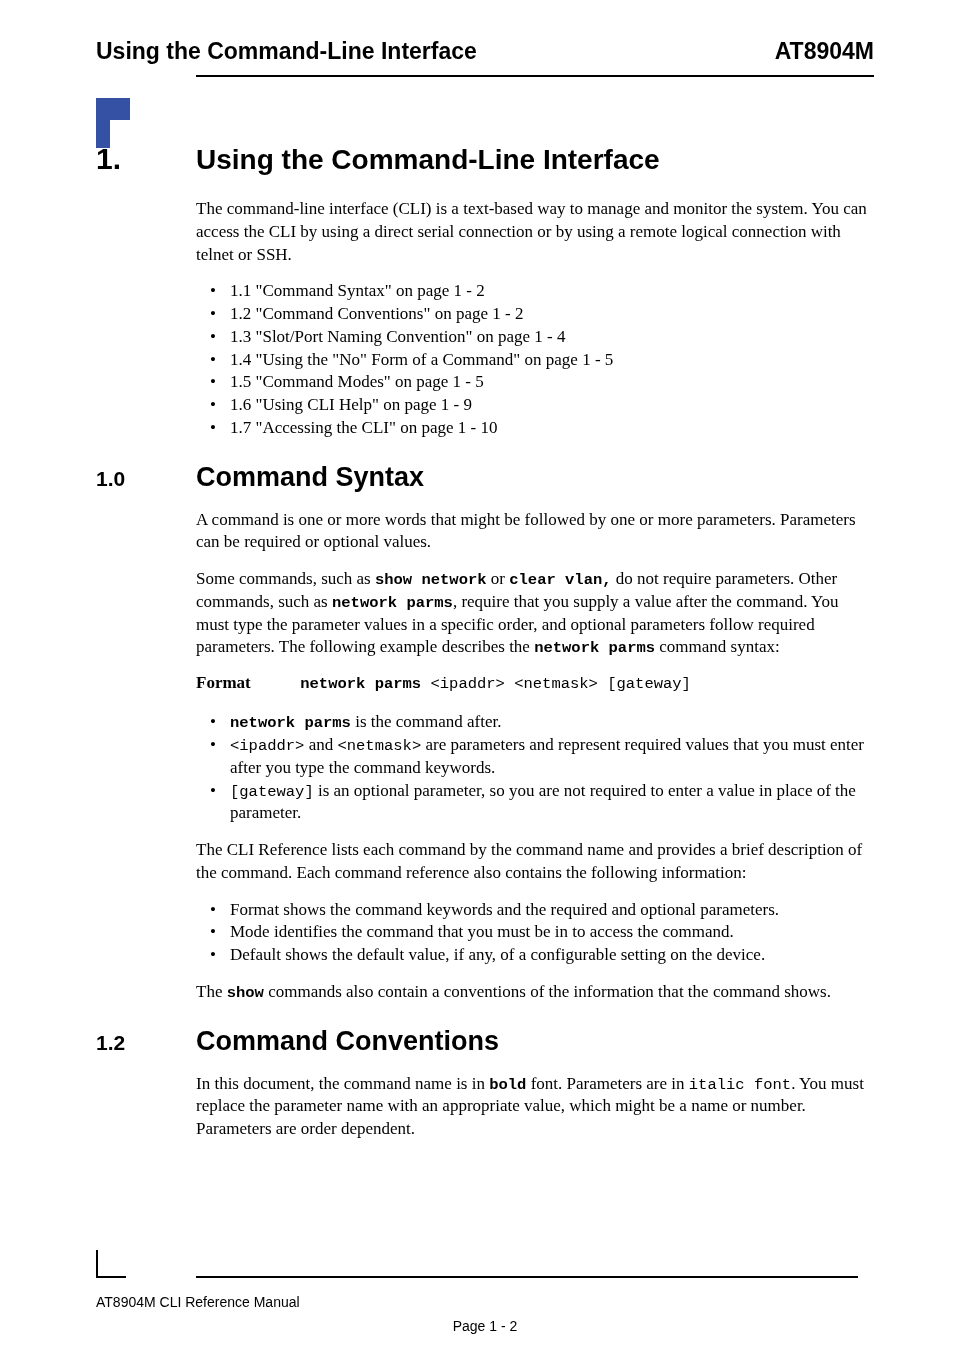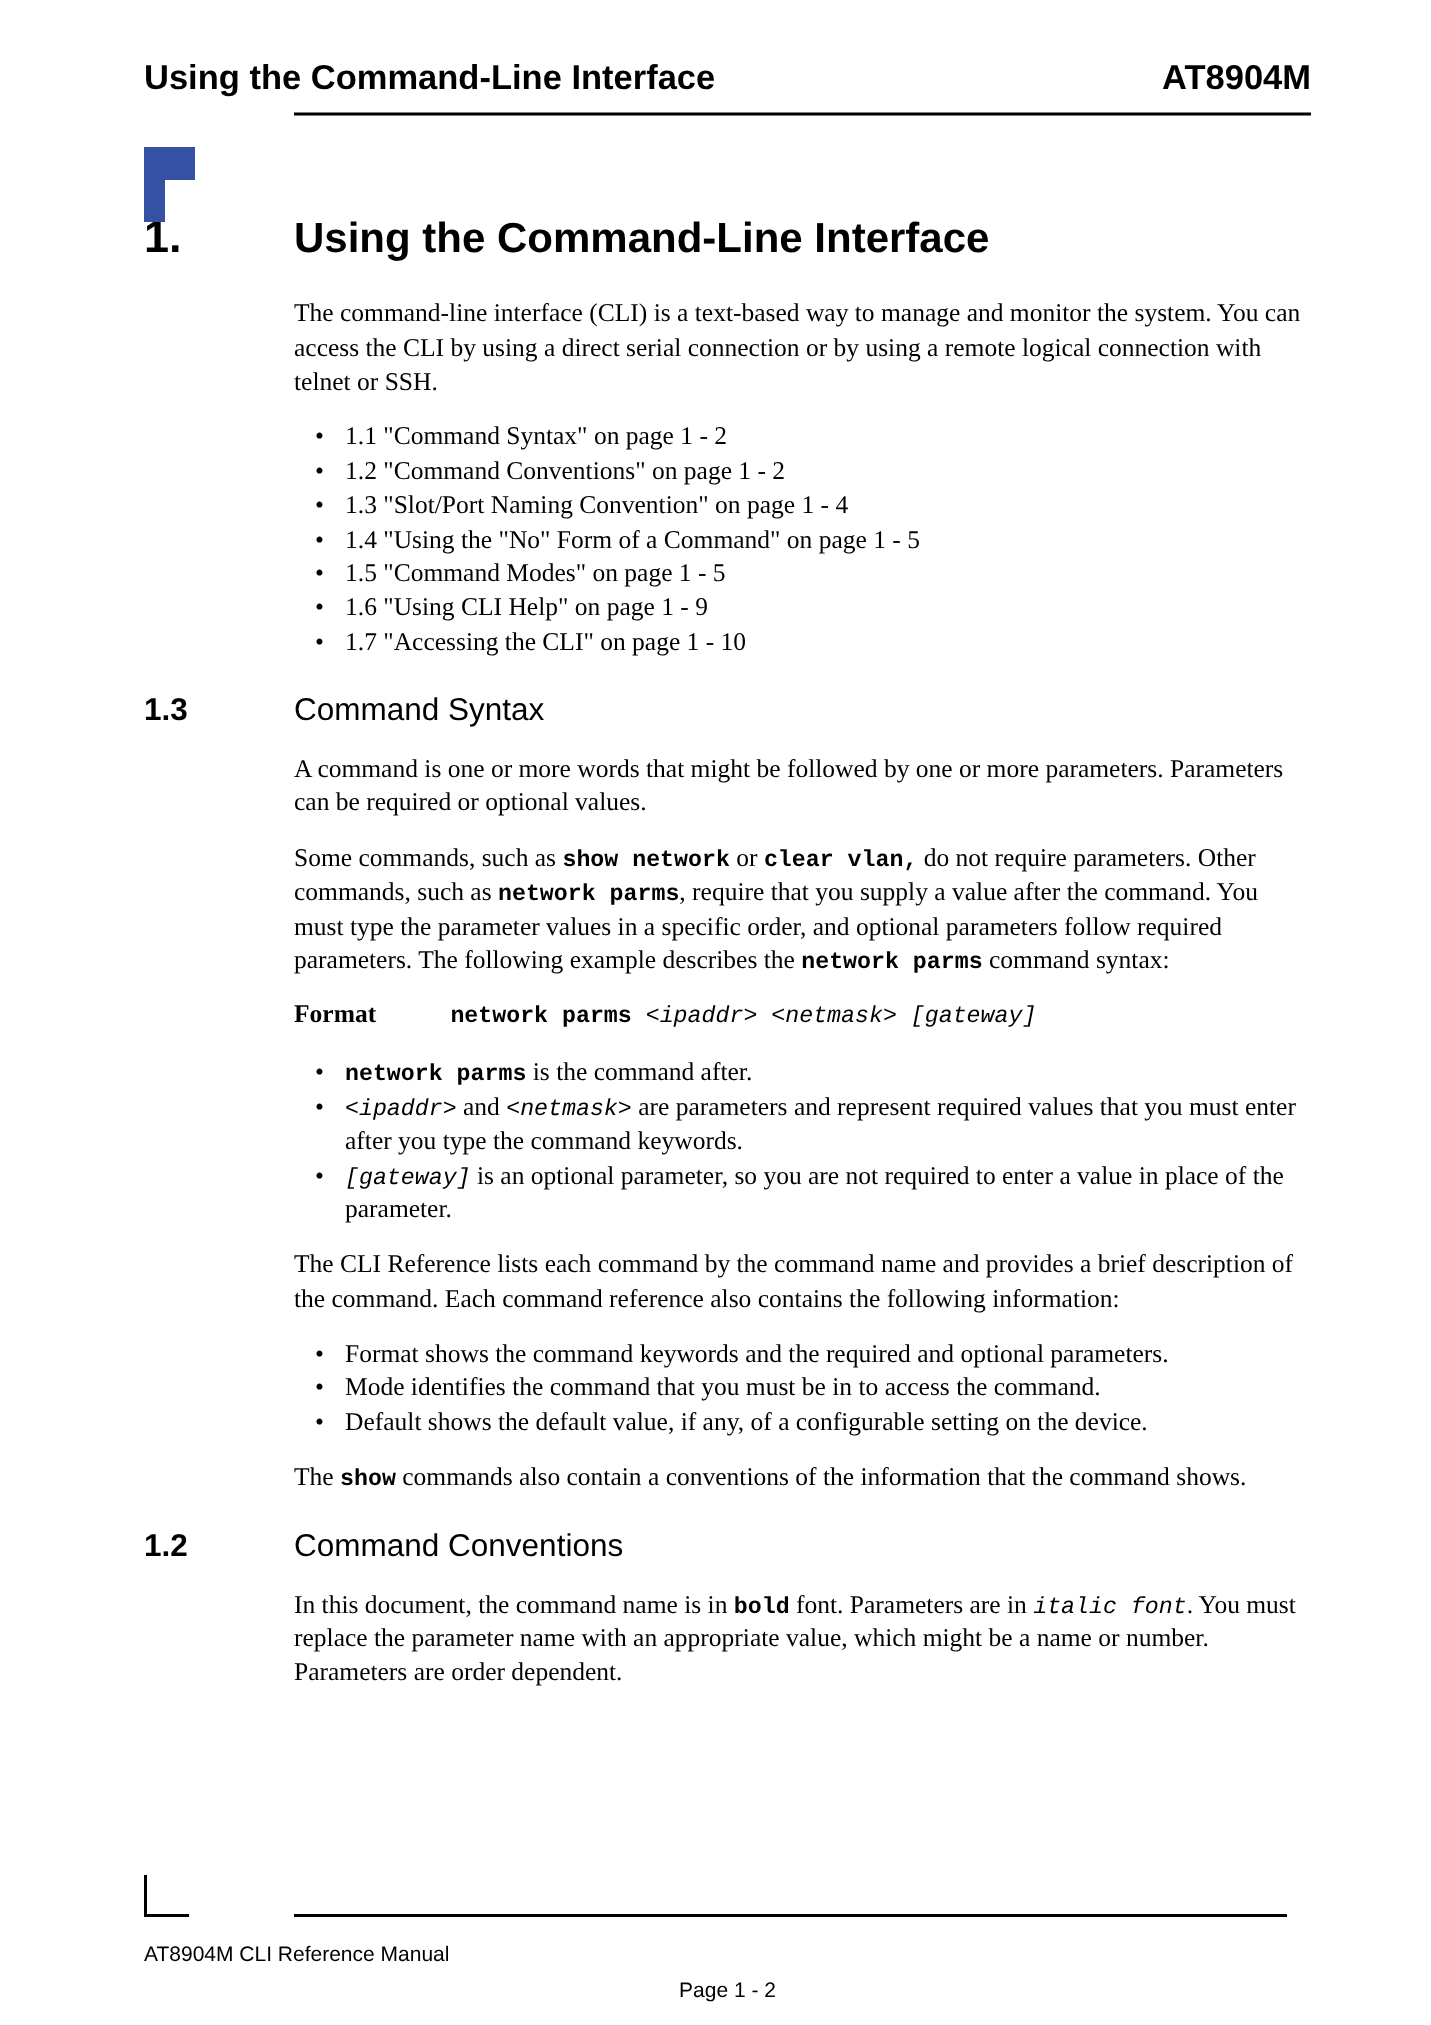--- a/index.html
+++ b/index.html
@@ -94,31 +94,30 @@
   }
   .section-num {
     font-family: Arial, Helvetica, sans-serif;
     font-weight: bold;
     font-size: 21px;
     width: 100px;
     flex-shrink: 0;
   }
   .section-title {
     font-family: Arial, Helvetica, sans-serif;
-    font-weight: normal;
-    font-size: 21px;
+    font-weight: bold;
+    font-size: 27px;
   }
   .code-b {
     font-family: "Courier New", Courier, monospace;
     font-weight: bold;
     font-size: 15.5px;
   }
   .code-i {
     font-family: "Courier New", Courier, monospace;
-    font-style: italic;
     font-size: 15.5px;
   }
   .format-row {
     margin-bottom: 18px;
   }
   .format-label {
     font-weight: bold;
     display: inline-block;
     width: 100px;
   }
@@ -187,21 +186,21 @@
       <li>1.2 "Command Conventions" on page 1 - 2</li>
       <li>1.3 "Slot/Port Naming Convention" on page 1 - 4</li>
       <li>1.4 "Using the "No" Form of a Command" on page 1 - 5</li>
       <li>1.5 "Command Modes" on page 1 - 5</li>
       <li>1.6 "Using CLI Help" on page 1 - 9</li>
       <li>1.7 "Accessing the CLI" on page 1 - 10</li>
     </ul>
   </div>
 
   <div class="section-row">
-    <div class="section-num">1.3</div>
+    <div class="section-num">1.0</div>
     <div class="section-title">Command Syntax</div>
   </div>
 
   <div class="body-col">
     <p class="para">A command is one or more words that might be followed by one or more parameters. Parameters can be required or optional values.</p>
 
     <p class="para">
       <span>Some commands, such as </span><span class="code-b">show network</span><span> or </span><span class="code-b">clear vlan,</span><span> do not require parameters. Other commands, such as </span><span class="code-b">network parms</span><span>, require that you supply a value after the command. You must type the parameter values in a specific order, and optional parameters follow required parameters. The following example describes the </span><span class="code-b">network parms</span><span> command syntax:</span>
     </p>
 

